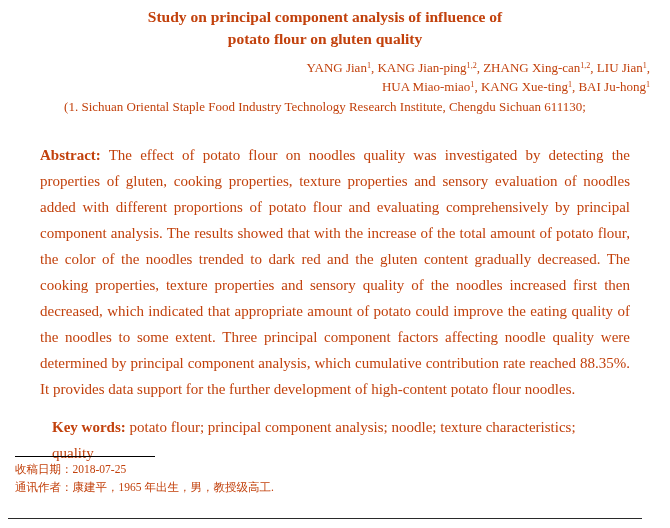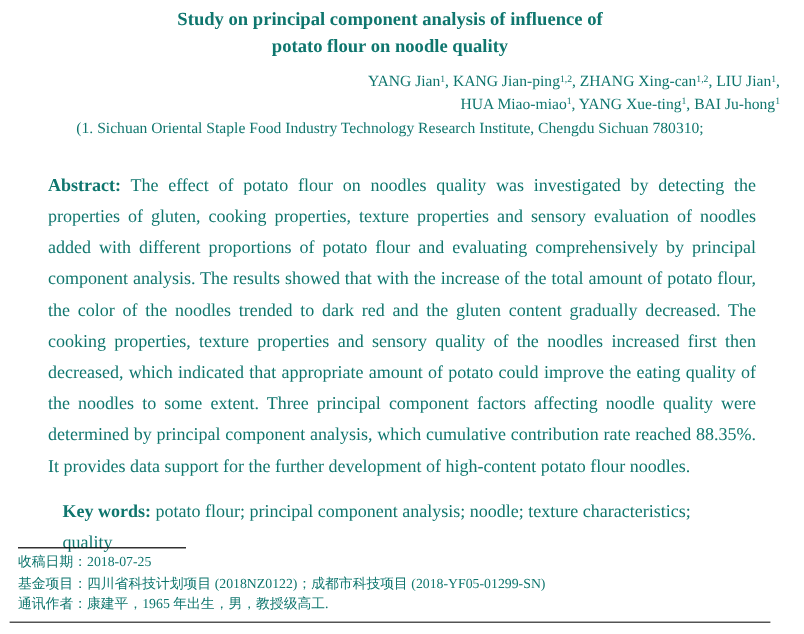--- a/index.html
+++ b/index.html
@@ -1,21 +1,21 @@
 <!DOCTYPE html>
 <html><head>
 <meta charset="utf-8">
 <style>
   html, body { margin: 0; padding: 0; background: #ffffff; }
   .page {
     position: relative;
     width: 650px;
     height: 528px;
     background: #ffffff;
-    color: #0f766e;
+    color: #c2410c;
     font-family: "Liberation Serif", "DejaVu Serif", serif;
     overflow: hidden;
   }
   
   .title-block {
     position: absolute;
     top: 6px; left: 0; right: 0;
     text-align: center;
     font-weight: bold;
     font-size: 15.5px;
@@ -81,39 +81,38 @@
     border-top: 1.5px solid #2a2a2a;
   }
 </style>
 </head>
 <body>
 
 <div class="page">
 
   <header class="title-block">
     <div>Study on principal component analysis of influence of</div>
-    <div>potato flour on noodle quality</div>
+    <div>potato flour on gluten quality</div>
   </header>
 
   <div class="authors-block">
     <div><span><span>YANG Jian</span><sup class="sup">1</sup><span>, </span></span><span><span>KANG Jian-ping</span><sup class="sup">1,2</sup><span>, </span></span><span><span>ZHANG Xing-can</span><sup class="sup">1,2</sup><span>, </span></span><span><span>LIU Jian</span><sup class="sup">1</sup><span>,</span></span></div>
-    <div><span><span>HUA Miao-miao</span><sup class="sup">1</sup><span>, </span></span><span><span>YANG Xue-ting</span><sup class="sup">1</sup><span>, </span></span><span><span>BAI Ju-hong</span><sup class="sup">1</sup><span></span></span></div>
+    <div><span><span>HUA Miao-miao</span><sup class="sup">1</sup><span>, </span></span><span><span>KANG Xue-ting</span><sup class="sup">1</sup><span>, </span></span><span><span>BAI Ju-hong</span><sup class="sup">1</sup><span></span></span></div>
   </div>
 
   <div class="affil-block">
-    <div>(1. Sichuan Oriental Staple Food Industry Technology Research Institute, Chengdu Sichuan 780310;</div>
+    <div>(1. Sichuan Oriental Staple Food Industry Technology Research Institute, Chengdu Sichuan 611130;</div>
   </div>
 
   <div class="abstract-block">
     <p class="abstract-text"><b class="lbl">Abstract:</b> <span>The effect of potato flour on noodles quality was investigated by detecting the properties of gluten, cooking properties, texture properties and sensory evaluation of noodles added with different proportions of potato flour and evaluating comprehensively by principal component analysis. The results showed that with the increase of the total amount of potato flour, the color of the noodles trended to dark red and the gluten content gradually decreased. The cooking properties, texture properties and sensory quality of the noodles increased first then decreased, which indicated that appropriate amount of potato could improve the eating quality of the noodles to some extent. Three principal component factors affecting noodle quality were determined by principal component analysis, which cumulative contribution rate reached 88.35%. It provides data support for the further development of high-content potato flour noodles.</span></p>
     <p class="keywords-line"><b class="lbl">Key words:</b> <span>potato flour; principal component analysis; noodle; texture characteristics; quality</span></p>
   </div>
 
   <div class="footnotes">
     <div class="footnote-rule"></div>
     <div class="footnote-line">收稿日期：2018-07-25</div>
-    <div class="footnote-line">基金项目：四川省科技计划项目 (2018NZ0122)；成都市科技项目 (2018-YF05-01299-SN)</div>
     <div class="footnote-line">通讯作者：康建平，1965 年出生，男，教授级高工.</div>
   </div>
 
   <div class="bottom-rule"></div>
 
 </div>
 
 </body></html>

